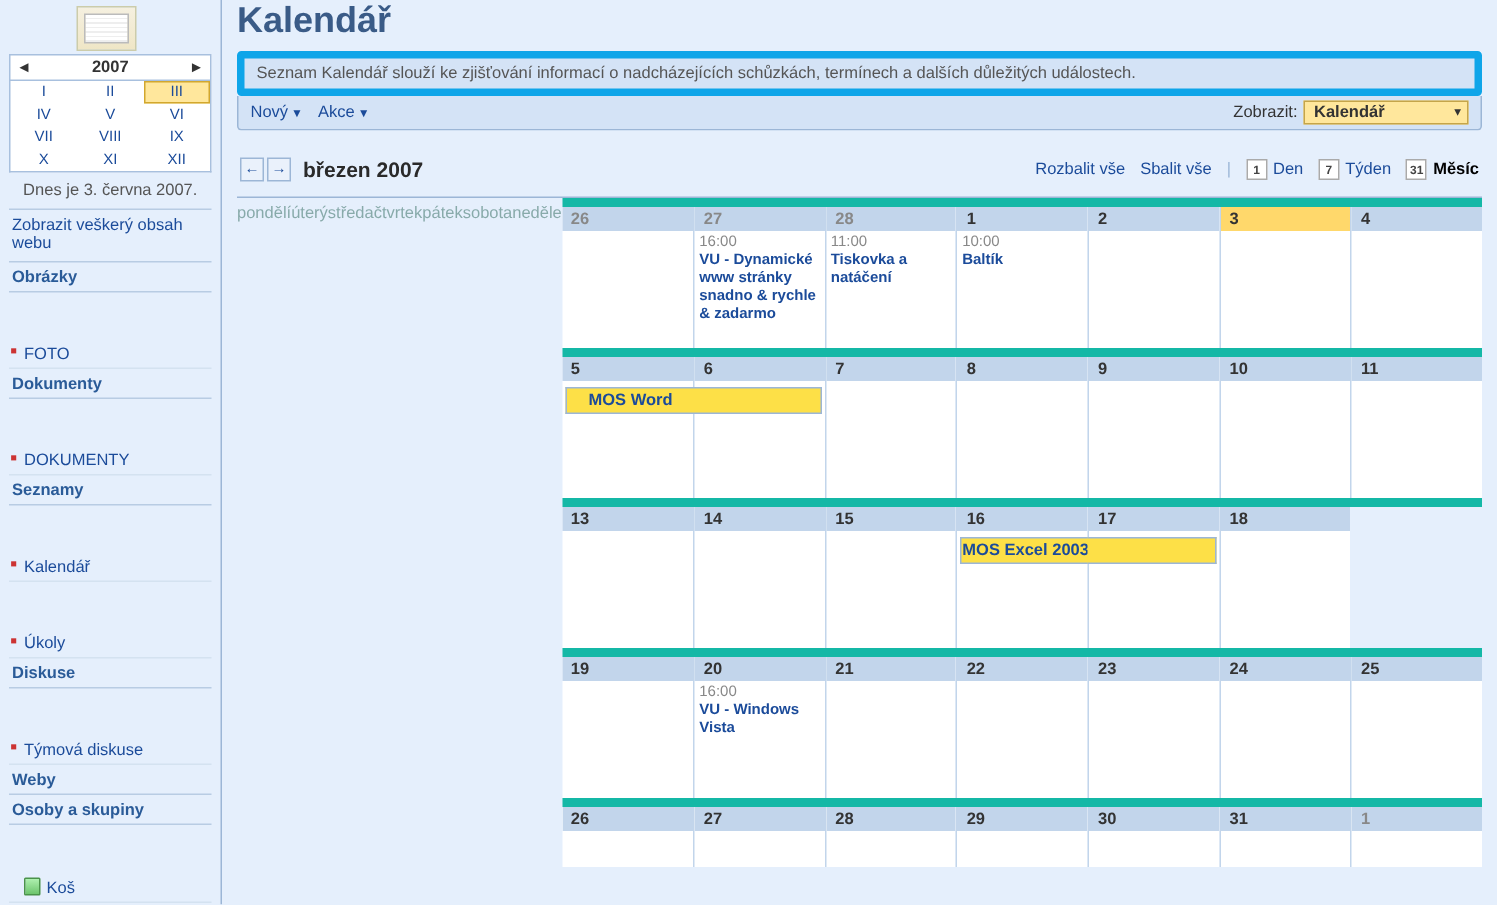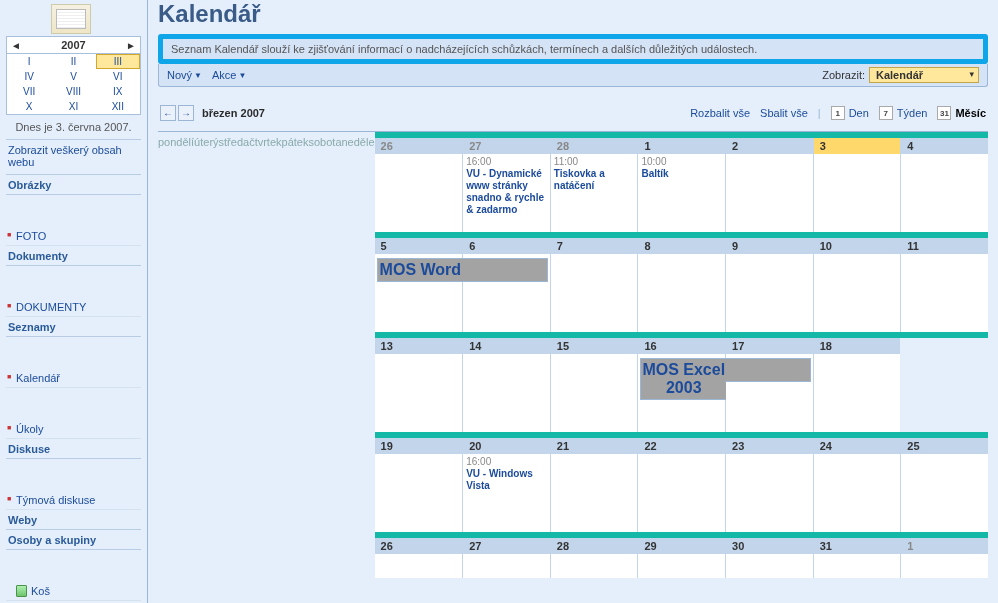--- a/index.html
+++ b/index.html
@@ -106,21 +106,21 @@
   .cal-head {
     display:flex; align-items:center; justify-content:space-between;
     padding:4px 2px 10px 2px;
   }
   .cal-head-left { display:flex; align-items:center; gap:8px; }
   .nav-arrows { display:flex; gap:2px; }
   .nav-arrows button{
     width:16px; height:16px; border:1px solid #9cb6d6; background:#eaf1fb;
     font-size:10px; line-height:12px; padding:0; cursor:pointer; color:#1b4b9a;
   }
-  .month-title { font-weight:bold; font-size:11px; color:#2a2a2a; }
+  .month-title { font-weight:bold; font-size:14px; color:#2a2a2a; }
   .cal-head-right { display:flex; align-items:center; gap:10px; font-size:11px; }
   .link { color:#1b4b9a; cursor:pointer; }
   .vbtn { display:flex; align-items:center; gap:4px; cursor:pointer; color:#1b4b9a; }
   .vbtn .cal-ico {
     width:14px; height:14px; border:1px solid #aaa; background:#fff;
     display:inline-flex; align-items:center; justify-content:center; font-size:8px;
     font-weight:bold; color:#444;
   }
   .vbtn.active { font-weight:bold; color:#000; }
   .sep { color:#9cb6d6; }
@@ -145,22 +145,22 @@
   }
   .dnum.today { background:#ffd86b; }
   .out .dnum { color:#888; }
   .ev {
     margin:2px 3px 0 3px; font-size:10px; line-height:12px;
   }
   .ev-time{ color:#888; }
   .ev-title{ color:#1b4b9a; font-weight:bold; }
   .span-ev {
     position:absolute; left:2px; right:-1px; top:20px;
-    background:#a3a3a3; border:1px solid #9cb6d6; border-right:none;
-    text-align:center; font-weight:bold; color:#1b4b9a; font-size:16px;
+    background:#fde047; border:1px solid #9cb6d6; border-right:none;
+    text-align:center; font-weight:bold; color:#1b4b9a; font-size:11px;
     padding:2px 0; z-index:2;
   }
   .span-ev.end { right:2px; border-right:1px solid #9cb6d6; }
   .span-ev.mid { left:-1px; border-left:none; }
   .short-row .daycell { min-height:40px; overflow:hidden; }
 </style>
 </head>
 <body>
 
 <div class="layout">

